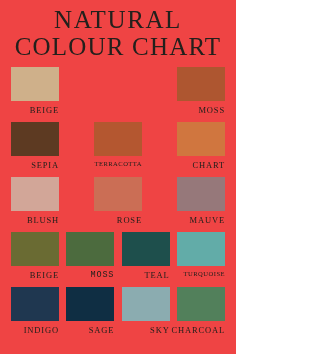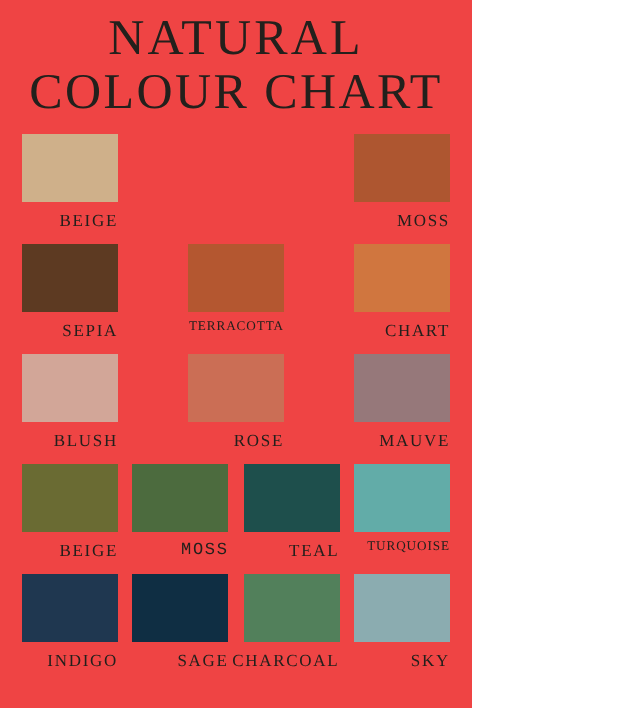--- a/index.html
+++ b/index.html
@@ -159,23 +159,23 @@
       <div class="swatch-row">
         <div class="swatch-cell">
           <div class="swatch-chip" style="background: rgb(31, 55, 80);"></div>
           <div class="swatch-label" style="color: rgb(35, 32, 28);">INDIGO</div>
         </div>
         <div class="swatch-cell">
           <div class="swatch-chip" style="background: rgb(15, 46, 67);"></div>
           <div class="swatch-label" style="color: rgb(35, 32, 28);">SAGE</div>
         </div>
         <div class="swatch-cell">
+          <div class="swatch-chip" style="background: rgb(139, 172, 176);"></div>
+          <div class="swatch-label" style="color: rgb(35, 32, 28);">SKY</div>
+        </div>
+        <div class="swatch-cell">
           <div class="swatch-chip" style="background: rgb(82, 128, 91);"></div>
           <div class="swatch-label" style="color: rgb(35, 32, 28);">CHARCOAL</div>
-        </div>
-        <div class="swatch-cell">
-          <div class="swatch-chip" style="background: rgb(139, 172, 176);"></div>
-          <div class="swatch-label" style="color: rgb(35, 32, 28);">SKY</div>
         </div>
       </div>
     </div>
 
 </div>
 
 </body></html>

